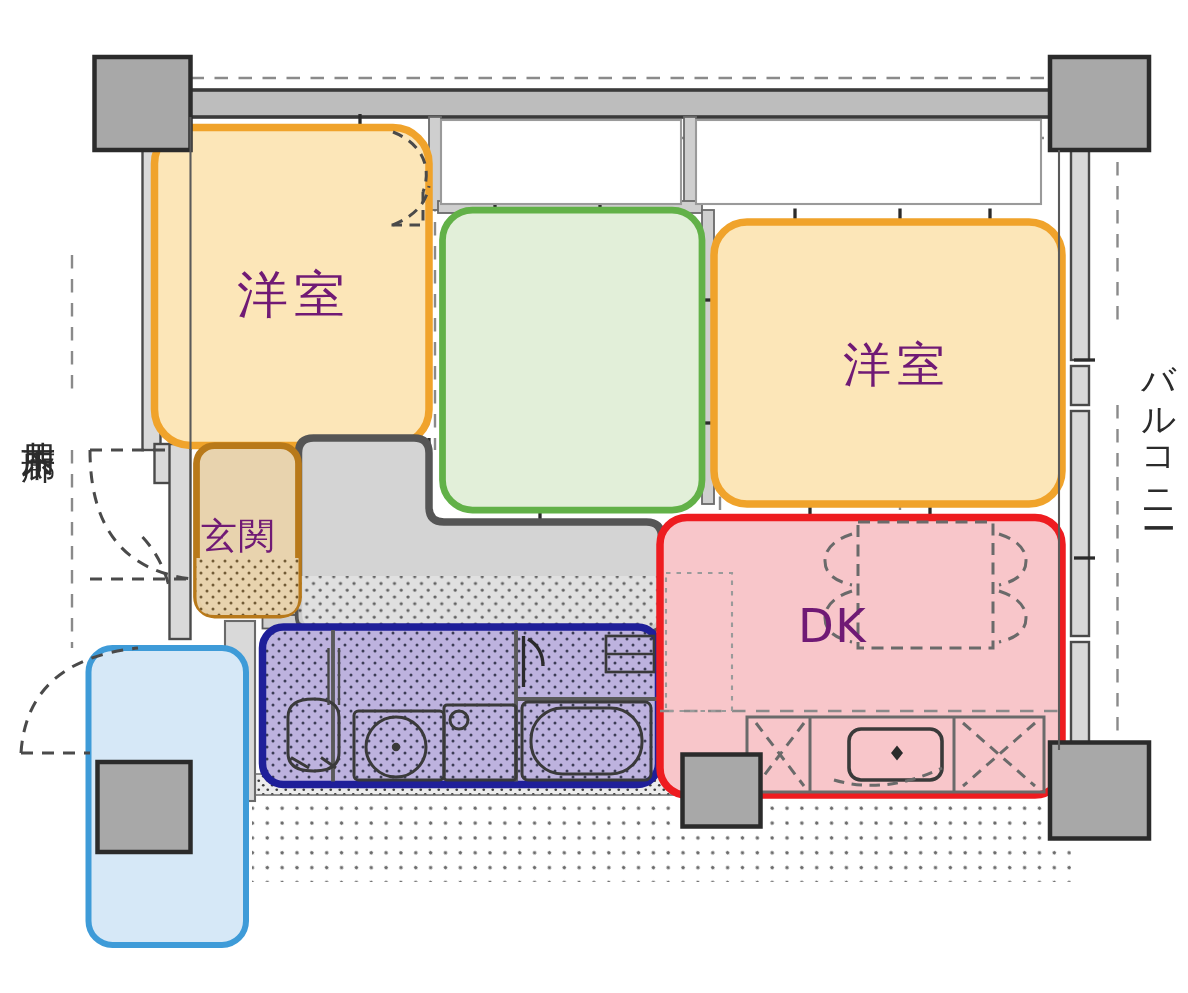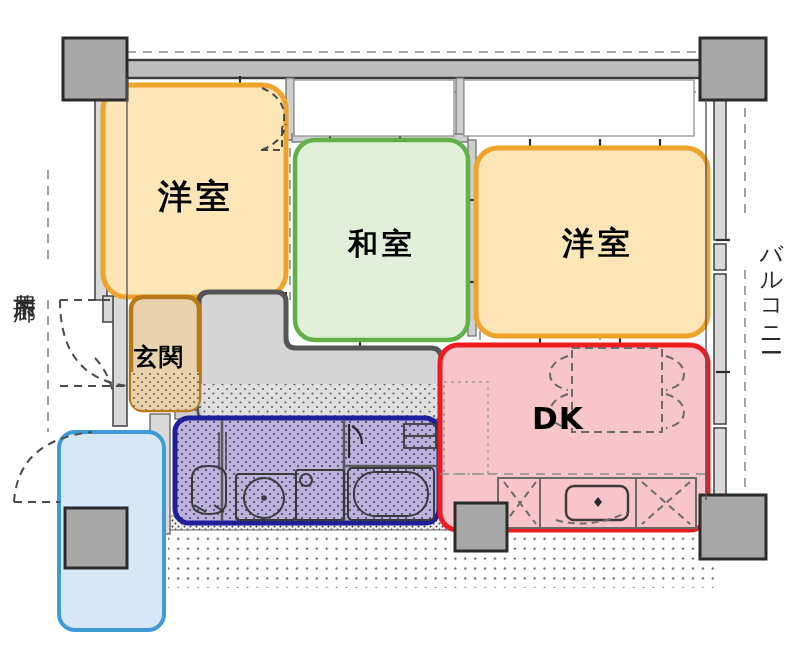--- a/index.html
+++ b/index.html
@@ -29,22 +29,22 @@
     writing-mode: vertical-rl;
     text-orientation: upright;
     font-family: "DejaVu Sans", "Liberation Sans", sans-serif;
     color: #2b2b2b;
     letter-spacing: 2px;
     user-select: none;
   }
   .room-name-box {
     position: absolute;
     font-family: "DejaVu Sans", "Liberation Sans", sans-serif;
-    font-weight: 700;
-    color: #000000;
+    font-weight: 400;
+    color: #701a75;
     user-select: none;
     white-space: nowrap;
   }
 </style>
 </head>
 <body>
 
 <div id="floorplan-root">
 
   <svg id="floorplan-svg" viewBox="0 0 792 662" xmlns="http://www.w3.org/2000/svg">
@@ -278,21 +278,20 @@
       <rect x="294" y="80" width="160" height="56" fill="#ffffff" stroke="#9a9a9a"></rect>
       <rect x="464" y="80" width="230" height="56" fill="#ffffff" stroke="#9a9a9a"></rect>
       <line x1="127" y1="78" x2="127" y2="300"></line>
       <line x1="706" y1="100" x2="706" y2="500"></line>
     </g>
 
   </svg>
 
   <div class="room-name-box" style="left:158px; top:174px; font-size:34px; letter-spacing:4px;">洋室</div>
 
-  <div class="room-name-box" style="left:348px; top:224px; font-size:30px; letter-spacing:4px;">和室</div>
 
   <div class="room-name-box" style="left:562px; top:222px; font-size:32px; letter-spacing:4px;">洋室</div>
 
   <div class="room-name-box" style="left:532px; top:400px; font-size:31px; letter-spacing:1px;">DK</div>
 
   <div class="room-name-box" style="left:134px; top:341px; font-size:24px; letter-spacing:1px;">玄関</div>
 
   <div class="v-label-box" style="left:10px; top:276px; font-size:23px;">共用廊下</div>
 
   <div class="v-label-box" style="left:757px; top:228px; font-size:23px;">バルコニー</div>

